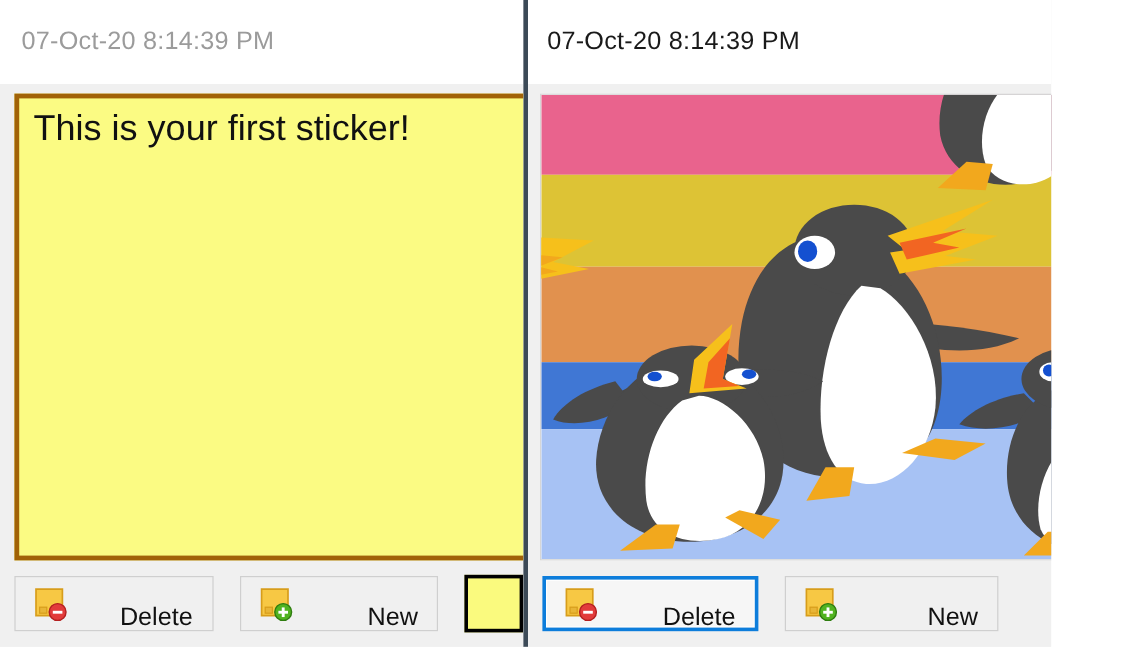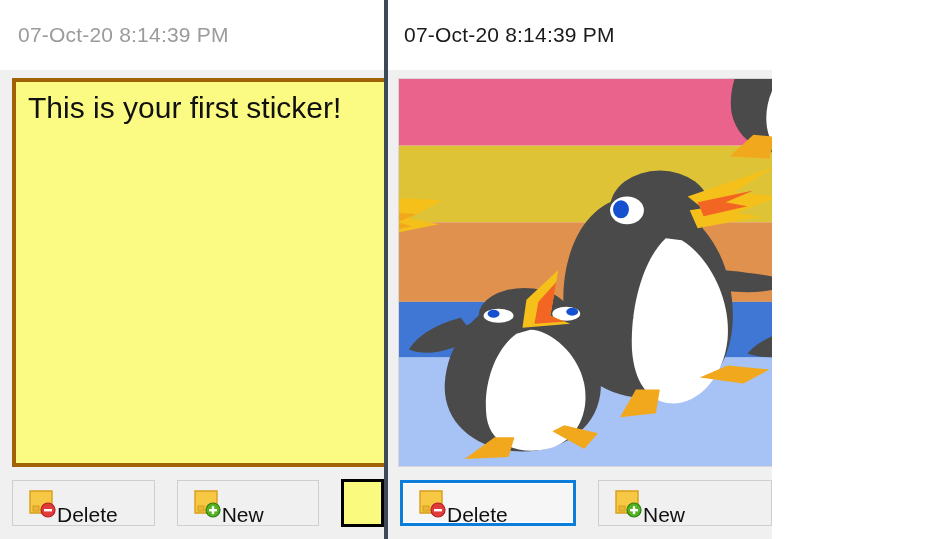--- a/index.html
+++ b/index.html
@@ -8,21 +8,21 @@
     background: #ffffff;
   }
   body {
     width: 940px;
     height: 539px;
     overflow: hidden;
     font-family: "Liberation Sans", sans-serif;
   }
   .app {
     position: relative;
-    width: 772px;
+    width: 876px;
     height: 539px;
     display: flex;
   }
 
   
   .pane {
     position: relative;
     height: 539px;
     background: #f0f0f0;
     box-sizing: border-box;
@@ -119,21 +119,21 @@
     border: 1px solid #cfcfcf;
     box-sizing: border-box;
     display: flex;
     align-items: center;
     cursor: default;
     font-size: 21px;
     color: #111111;
   }
   .btn .btn-label {
     flex: 1;
-    text-align: left;
+    text-align: right;
     padding-right: 16px;
     white-space: nowrap;
     margin-top: 24px;
   }
   .btn .note-icon {
     margin-left: 14px;
     flex: 0 0 auto;
   }
   .btn-delete-left { width: 178px; }
   .btn-new-left    { width: 178px; margin-left: 22px; }

